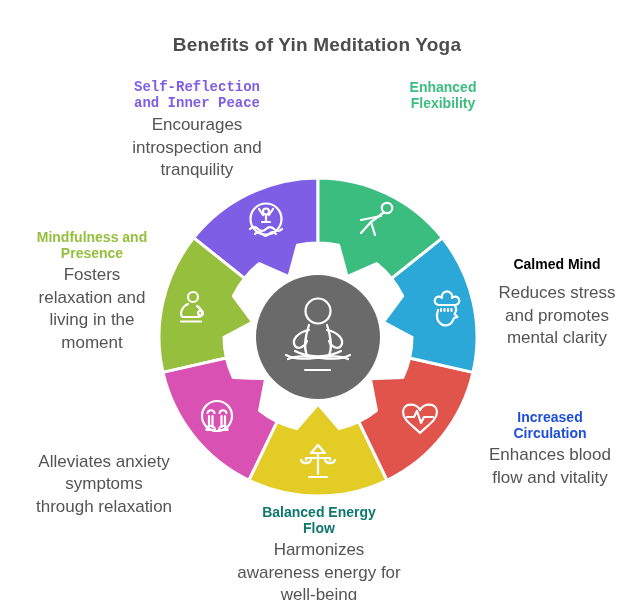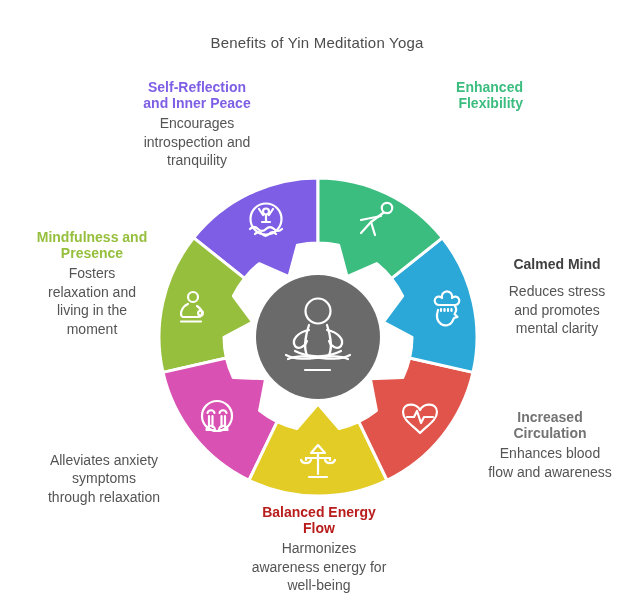--- a/index.html
+++ b/index.html
@@ -2,30 +2,30 @@
 <html><head>
 <meta charset="utf-8">
 <style>
   html,body{margin:0;padding:0;background:#ffffff;}
   .stage{
     position:relative;width:634px;height:600px;overflow:hidden;background:#ffffff;
     font-family:"Liberation Sans",sans-serif;
   }
   .title{
     position:absolute;top:34px;left:0;width:634px;text-align:center;
-    font-size:15px;font-weight:normal;color:#4d4d4d;letter-spacing:.2px;
+    font-size:19px;font-weight:bold;color:#4d4d4d;letter-spacing:.2px;
   }
   .wheel-svg{position:absolute;left:0;top:0;}
   .benefit{position:absolute;text-align:center;}
   .benefit h3{
     margin:0 auto;font-size:14px;line-height:1.16;font-weight:bold;
     white-space:pre-line;
   }
   .benefit p{
-    margin:3px auto 0;font-size:14px;line-height:1.32;color:#545454;
+    margin:3px auto 0;font-size:17px;line-height:1.32;color:#545454;
     white-space:pre-line;
   }
   #b-self {left:117px;top:79px;width:160px;}
   #b-flex {left:363px;top:79px;width:160px;}
   #b-calm {left:487px;top:256px;width:140px;}
   #b-calm p{margin-top:10px;}
   #b-circ {left:474px;top:409px;width:152px;}
   #b-energy{left:234px;top:504px;width:170px;}
   #b-anx  {left:19px;top:426px;width:170px;}
   #b-anx p{margin-top:25px;}
@@ -113,48 +113,48 @@
       <circle cx="0" cy="-11.5" r="3"></circle>
       <path d="M-7,-14 L-3,-8 M7,-14 L3,-8"></path>
       <path d="M0,-7.5 L0,-1"></path>
       <path d="M-4,-1 L4,-1"></path>
       <path d="M-16,6 Q-12,2 -8,6 T0,6 T8,6 T16,6"></path>
       <path d="M-11,11 Q-7.5,7.5 -4,11 T3,11 T10,11"></path>
     </g>
   </svg>
 
   <div class="benefit" id="b-self">
-    <h3 style="color: rgb(126, 94, 228);">Self-Reflection
+    <h3 style="color: rgb(126, 94, 228); font-family: Liberation Mono, monospace;">Self-Reflection
 and Inner Peace</h3>
     <p>Encourages
 introspection and
 tranquility</p>
   </div>
 
   <div class="benefit" id="b-flex">
-    <h3 style="color: rgb(60, 189, 128); text-align: right;">Enhanced
+    <h3 style="color: rgb(60, 189, 128);">Enhanced
 Flexibility</h3>
   </div>
 
   <div class="benefit" id="b-calm">
-    <h3 style="color: #404040;">Calmed Mind</h3>
+    <h3 style="color: #000000;">Calmed Mind</h3>
     <p>Reduces stress
 and promotes
 mental clarity</p>
   </div>
 
   <div class="benefit" id="b-circ">
-    <h3 style="color: #737373;">Increased
+    <h3 style="color: #1d4ed8;">Increased
 Circulation</h3>
     <p>Enhances blood
-flow and awareness</p>
+flow and vitality</p>
   </div>
 
   <div class="benefit" id="b-energy">
-    <h3 style="color: #b91c1c;">Balanced Energy
+    <h3 style="color: #0f766e;">Balanced Energy
 Flow</h3>
     <p>Harmonizes
 awareness energy for
 well-being</p>
   </div>
 
   <div class="benefit" id="b-anx">
     <p>Alleviates anxiety
 symptoms
 through relaxation</p>

